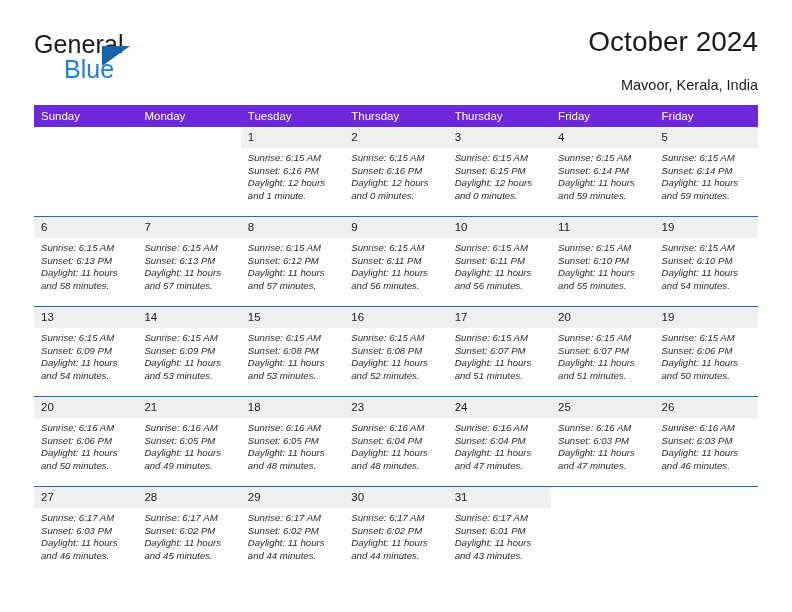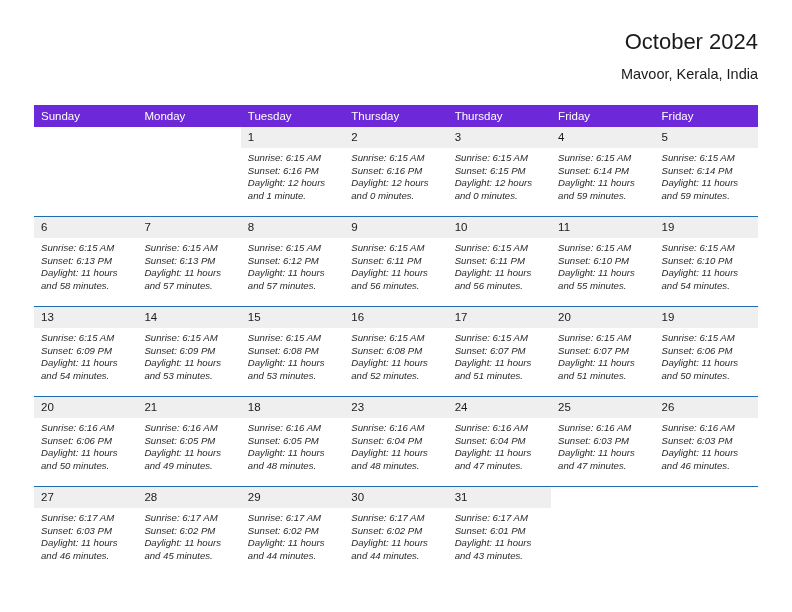--- a/index.html
+++ b/index.html
@@ -64,31 +64,31 @@
     line-height: 28px;
     font-family: "Liberation Sans", sans-serif;
   }
   .title-block {
     position: absolute;
     right: 0;
     top: 0;
     text-align: right;
   }
   .cal-title {
-    font-size: 22px;
+    font-size: 28px;
     color: #1a1a1a;
     line-height: 32px;
     white-space: nowrap;
     text-align: right;
   }
   .cal-subtitle {
     font-size: 14.5px;
     color: #1a1a1a;
     line-height: 20px;
-    margin-top: 6px;
+    margin-top: 17px;
     white-space: nowrap;
   }
 
   
   .calendar {
     position: absolute;
     left: 34px;
     top: 105px;
     width: 724px;
     border-collapse: collapse;
@@ -145,20 +145,25 @@
   }
   .info div { white-space: nowrap; }
 </style>
 </head>
 <body>
 
 <div class="page">
 
   <div class="header">
 
+    <div class="brand">
+      <span class="brand-general">General</span>
+      <span class="brand-tri"></span>
+      <span class="brand-blue">Blue</span>
+    </div>
 
     <div class="title-block">
       <div class="cal-title">October 2024</div>
       <div class="cal-subtitle">Mavoor, Kerala, India</div>
     </div>
 
   </div>
 
   <table class="calendar">
     <colgroup>

